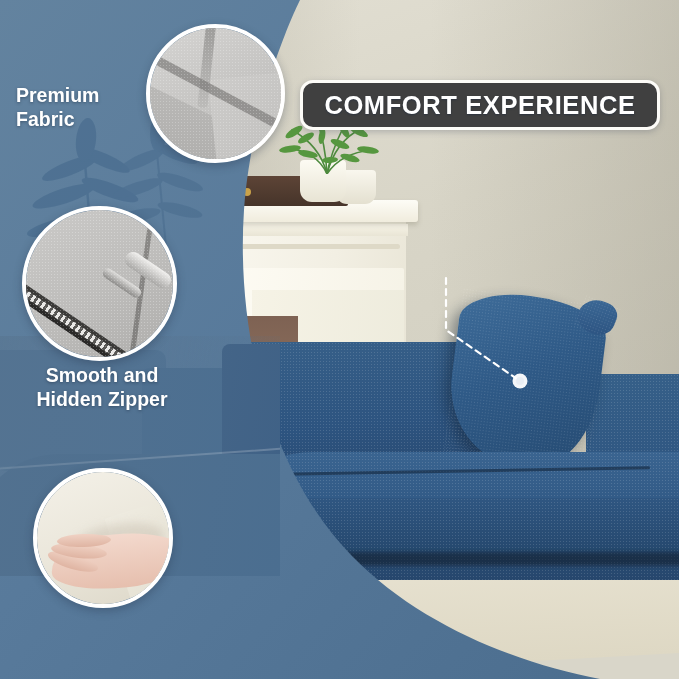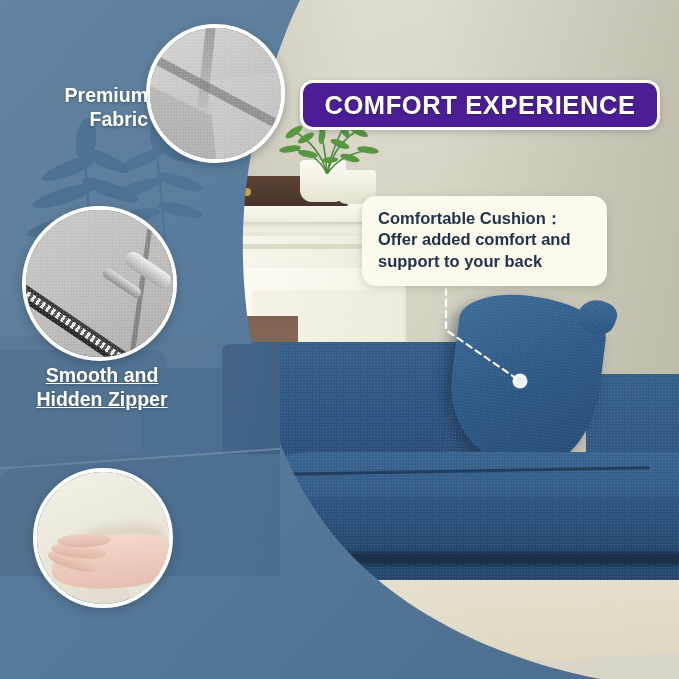--- a/index.html
+++ b/index.html
@@ -204,21 +204,21 @@
     transform:rotate(-4deg);
   }
   .ghost-fade {
     position:absolute; inset:0;
     background:linear-gradient(100deg,rgba(88,116,143,.55) 0%,rgba(88,116,143,.25) 60%,rgba(88,116,143,0) 100%);
   }
 
   
   .title-badge {
     position:absolute; left:300px; top:80px; width:360px; height:50px;
-    background:#4c1d95;
+    background:#404040;
     border:3px solid #fdfcf8;
     border-radius:13px;
     display:flex; align-items:center; justify-content:center;
     box-shadow:0 2px 6px rgba(60,70,90,.28);
   }
   .title-badge span {
     color:#ffffff;
     font-size:25.5px;
     font-weight:bold;
     letter-spacing:.6px;
@@ -342,22 +342,22 @@
   .label {
     position:absolute;
     color:#ffffff;
     font-weight:bold;
     font-size:19.5px;
     line-height:1.22;
     text-align:center;
     white-space:pre-line;
     text-shadow:0 1px 3px rgba(28,44,64,.50);
   }
-  .l-fabric { left:16px; top:84px; width:132px; text-align:right; }
-  .l-zipper { left:12px; top:364px; width:180px;text-decoration:underline; }
+  .l-fabric { left:16px; top:84px; width:132px; text-align:left; }
+  .l-zipper { left:12px; top:364px; width:180px; }
   .l-foam   { left:14px; top:616px; width:180px; }
 </style>
 </head>
 <body>
 
 <div id="stage">
 
   <div class="scene">
     <div class="wall"></div>
     <div class="wall-left-dark"></div>
@@ -497,25 +497,20 @@
       <polyline points="446,278 446,330 520,381" fill="none" stroke="#ffffff" stroke-width="2.2" stroke-dasharray="6 5" stroke-linecap="round"></polyline>
       <circle cx="520" cy="381" r="7.5" fill="#ffffff" opacity=".95"></circle>
       <circle cx="520" cy="381" r="4" fill="#e9eef4"></circle>
     </svg>
   </div>
 
   <div class="title-badge">
     <span>COMFORT EXPERIENCE</span>
   </div>
 
-  <div class="callout">
-    <p>Comfortable Cushion：
-Offer added comfort and
-support to your back</p>
-  </div>
 
   <div class="circle c-fabric">
     <div class="fill fab-bg">
       <div class="fab-dark"></div>
       <div class="fab-block"></div>
       <div class="fab-seam"></div>
       <div class="fab-edge"></div>
       <div class="tex" style="opacity:.55"></div>
     </div>
   </div>

